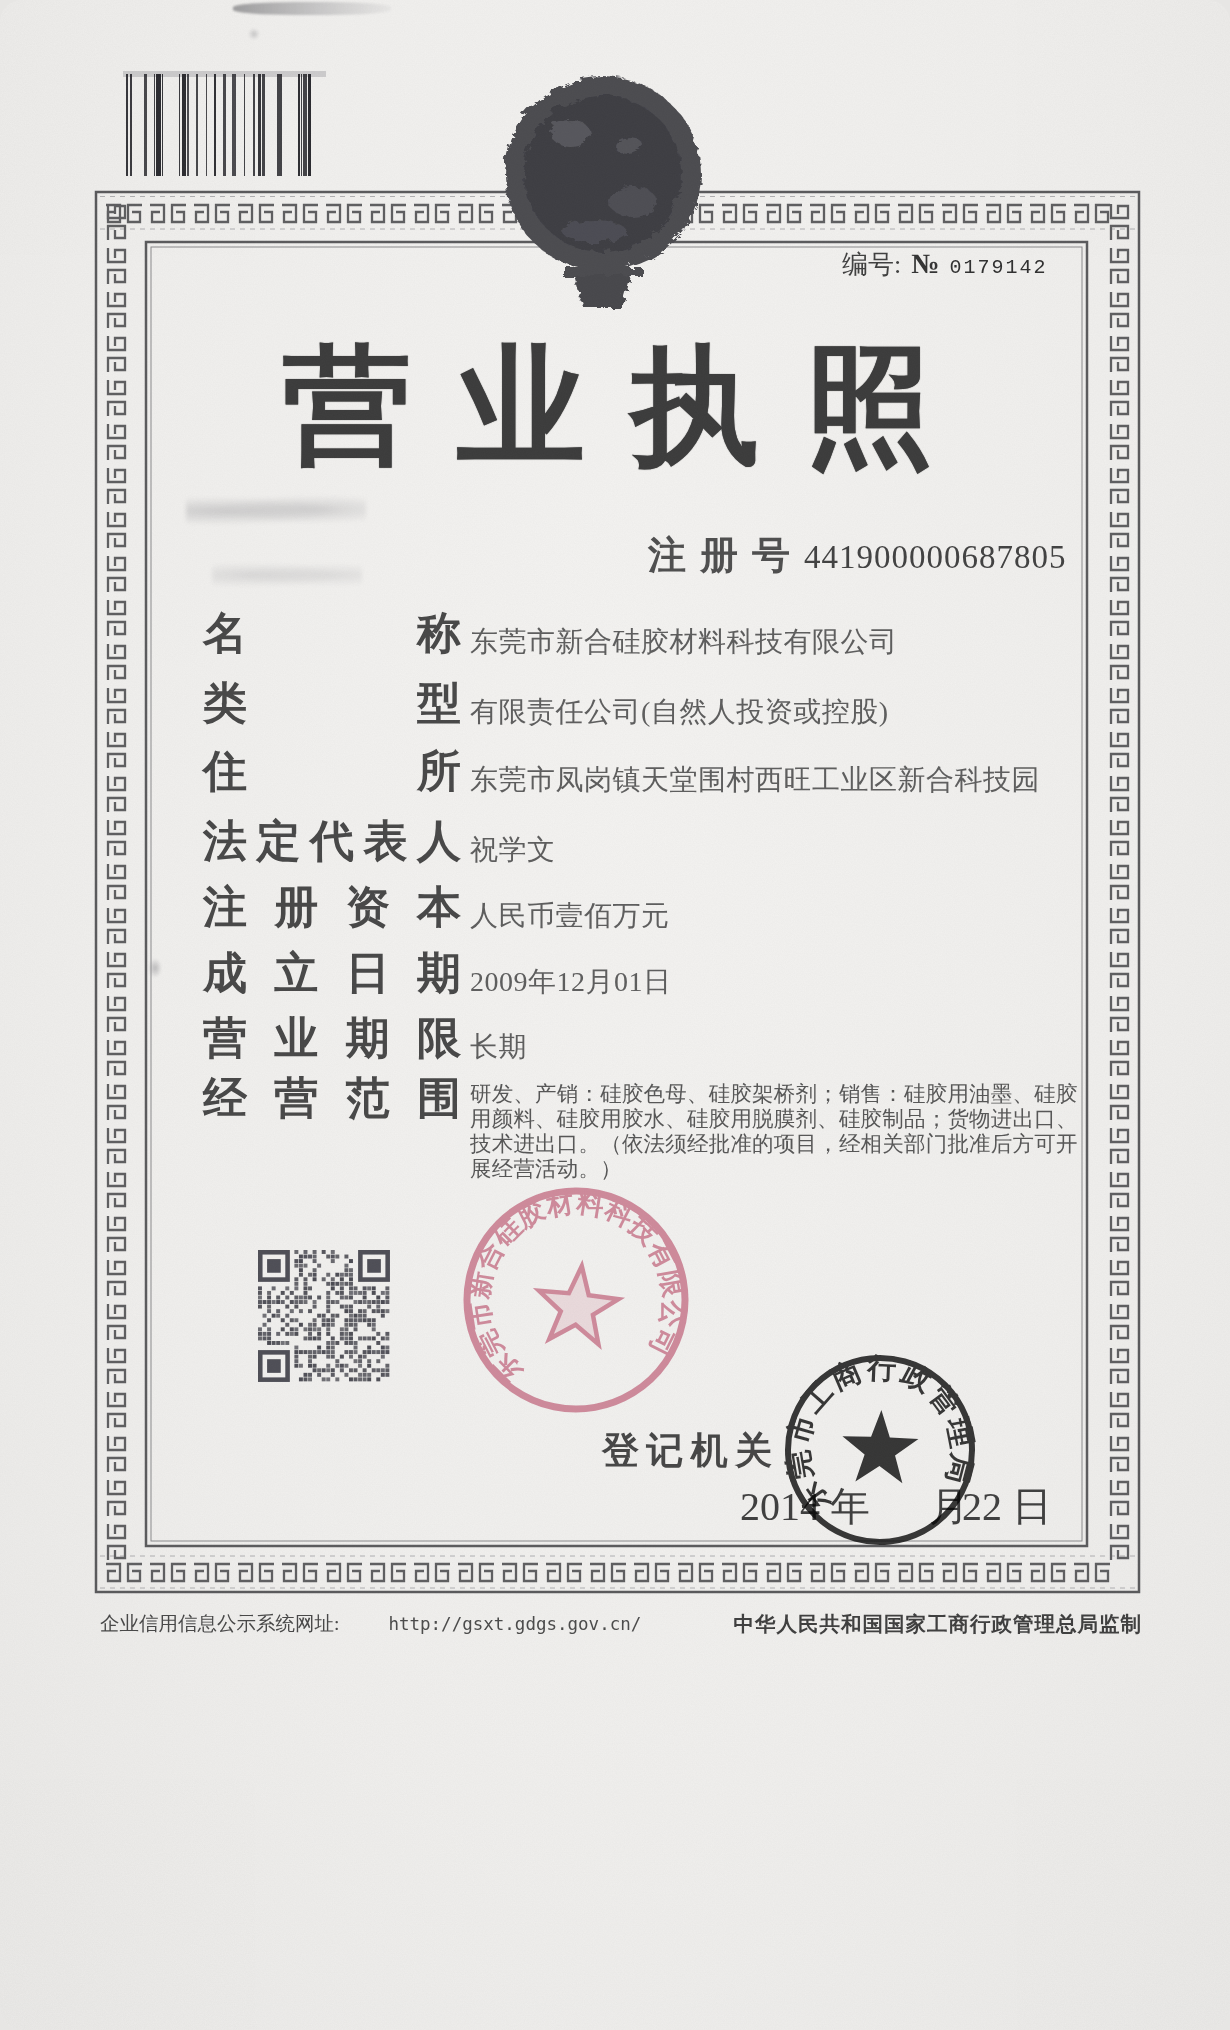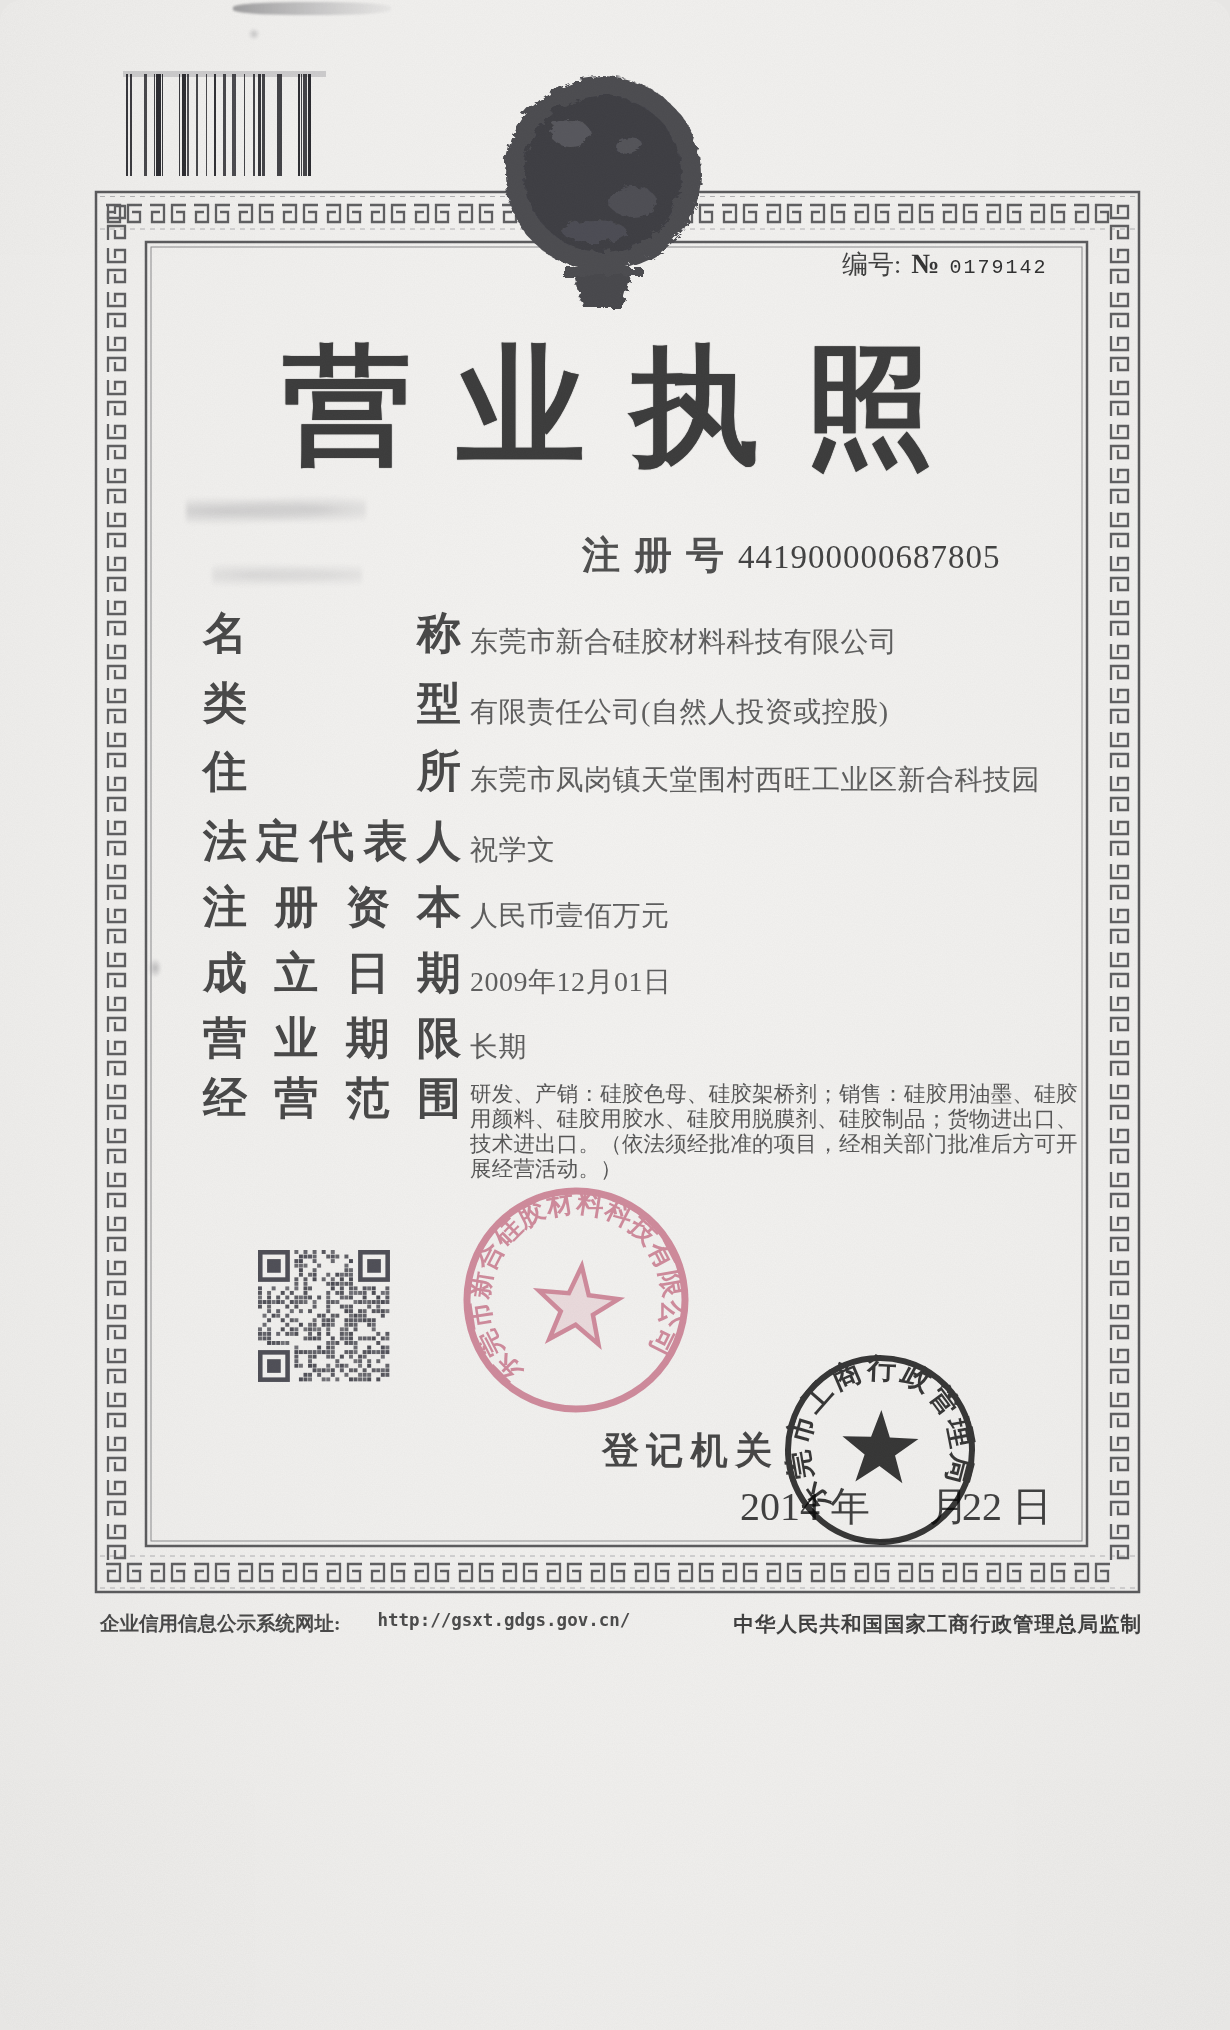--- a/index.html
+++ b/index.html
@@ -29,39 +29,39 @@
   
   .serial{position:absolute;left:842px;top:247px;display:flex;align-items:baseline;gap:10px;
     font-size:26px;color:#3f3f3f;}
   .serial .sym{font-weight:bold;font-size:28px;color:#333;}
   .serial .digits{font-family:Liberation Mono, monospace;font-size:20px;letter-spacing:2px;color:#2f2f2f;}
   
   .title{position:absolute;left:283px;top:342px;width:650px;display:flex;justify-content:space-between;
     font-family:"Liberation Sans","DejaVu Sans",sans-serif;font-size:128px;line-height:1;
     font-weight:bold;color:#3b3b3b;text-shadow:0 0 1px #454545;}
   
-  .regno{position:absolute;left:582px;top:530px;display:flex;align-items:baseline;text-align:center;}
+  .regno{position:absolute;left:648px;top:530px;display:flex;align-items:baseline;text-align:center;}
   .regno-label{font-size:38px;letter-spacing:14px;color:#4e4e4e;font-weight:600;}
   .regno-digits{font-size:33px;letter-spacing:1px;color:#414141;margin-left:0;}
   
   .row{position:absolute;left:203px;width:910px;height:62px;}
   .row-label{width:258px;display:flex;justify-content:space-between;font-size:44px;line-height:1.1;
     color:#474747;font-weight:600;}
   .row-value{position:absolute;left:267px;top:13px;font-size:28px;color:#5d5d5d;white-space:nowrap;
     letter-spacing:0.5px;}
   .row-scope{height:120px;}
   .row-scope .row-value{top:7px;width:624px;white-space:normal;font-size:21.5px;line-height:25px;
     letter-spacing:0.2px;color:#565656;}
   
   .registrar{position:absolute;left:602px;top:1426px;font-size:37px;letter-spacing:10px;
     color:#454545;font-weight:600;}
   .date-part{position:absolute;top:1479px;font-size:40px;color:#3e3e3e;}
   
-  .footer-left{position:absolute;left:100px;top:1610px;display:flex;align-items:flex-start;gap:0;
-    font-size:19.5px;color:#474747;font-weight:bold;}
+  .footer-left{position:absolute;left:100px;top:1610px;display:flex;align-items:center;gap:12px;
+    font-size:19.5px;color:#474747;}
   .footer-url{font-family:"DejaVu Sans Mono",monospace;font-size:17.5px;color:#4a4a4a;margin-left:37px;}
   .footer-right{position:absolute;right:88px;top:1610px;font-size:20.5px;color:#3e3e3e;
     font-weight:600;letter-spacing:1px;}
   .seal-red{mix-blend-mode:multiply;}
   .seal-black{mix-blend-mode:multiply;}
   .noise{pointer-events:none;}
 </style>
 </head>
 <body>
 

